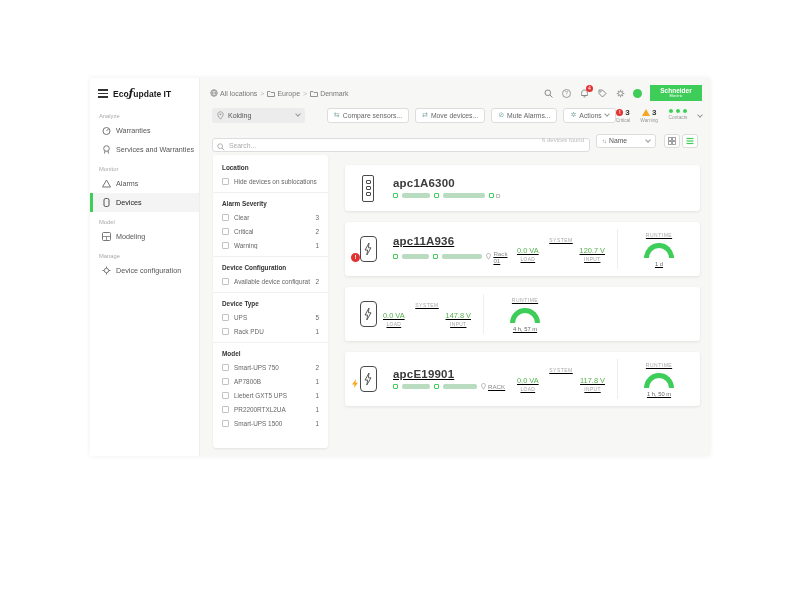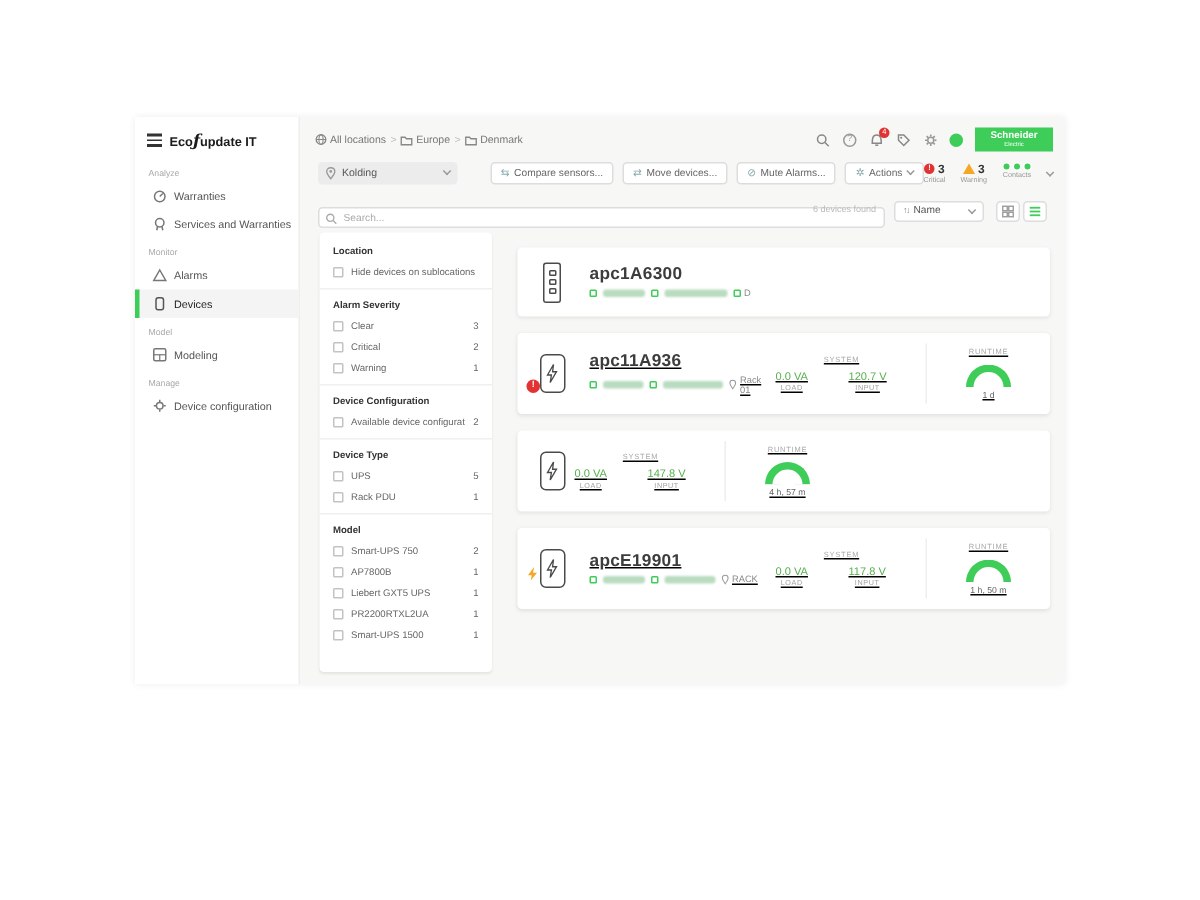--- a/index.html
+++ b/index.html
@@ -90,21 +90,21 @@
   .badge-warn { position:absolute; left:-4px; bottom:0px; }
   .dev-main { flex:1; padding-left:12px; min-width:0; }
   .dev-title { font-size:11.5px; font-weight:bold; color:#3c3c3c; letter-spacing:0.2px; }
   .dev-meta { display:flex; align-items:center; gap:4px; margin-top:3px; }
   .m-ico { width:5px; height:5px; border:1px solid #3dcd58; border-radius:1px; flex:0 0 5px; }
   .blur-chip { height:5px; border-radius:2px; background:#b9dcc0; filter:blur(0.7px); display:inline-block; }
   .w28 { width:28px; } .w42 { width:42px; } .w34 { width:34px; }
   .loc-tag { display:flex; align-items:center; gap:2px; font-size:6.2px; color:#8a8a8a; }
   .sys { width:92px; flex:0 0 92px; text-align:center; }
   .sys-h { font-size:5px; color:#a8a8a8; letter-spacing:0.5px; margin-bottom:3px; }
-  .sys-vals { display:flex; padding:0 2px;gap:27px; }
+  .sys-vals { display:flex; justify-content:space-between; padding:0 2px;gap:27px; }
   .sv .v { font-size:7.4px; color:#56b04c; }
   .sv .l { font-size:4.8px; color:#a0a0a0; margin-top:2px; letter-spacing:0.4px; }
   .vdiv { width:1px; height:40px; background:#eee; margin:0 10px; }
   .rt { width:62px; flex:0 0 62px; display:flex; flex-direction:column; align-items:center; }
   .gauge { width:30px; height:15px; border:5px solid #3dcd58; border-bottom:none; border-top-left-radius:16px; border-top-right-radius:16px; margin-top:2px; }
   .rt-v { font-size:5.8px; color:#666; margin-top:3px; }
 
   svg { overflow:visible; }
 </style>
 </head>

